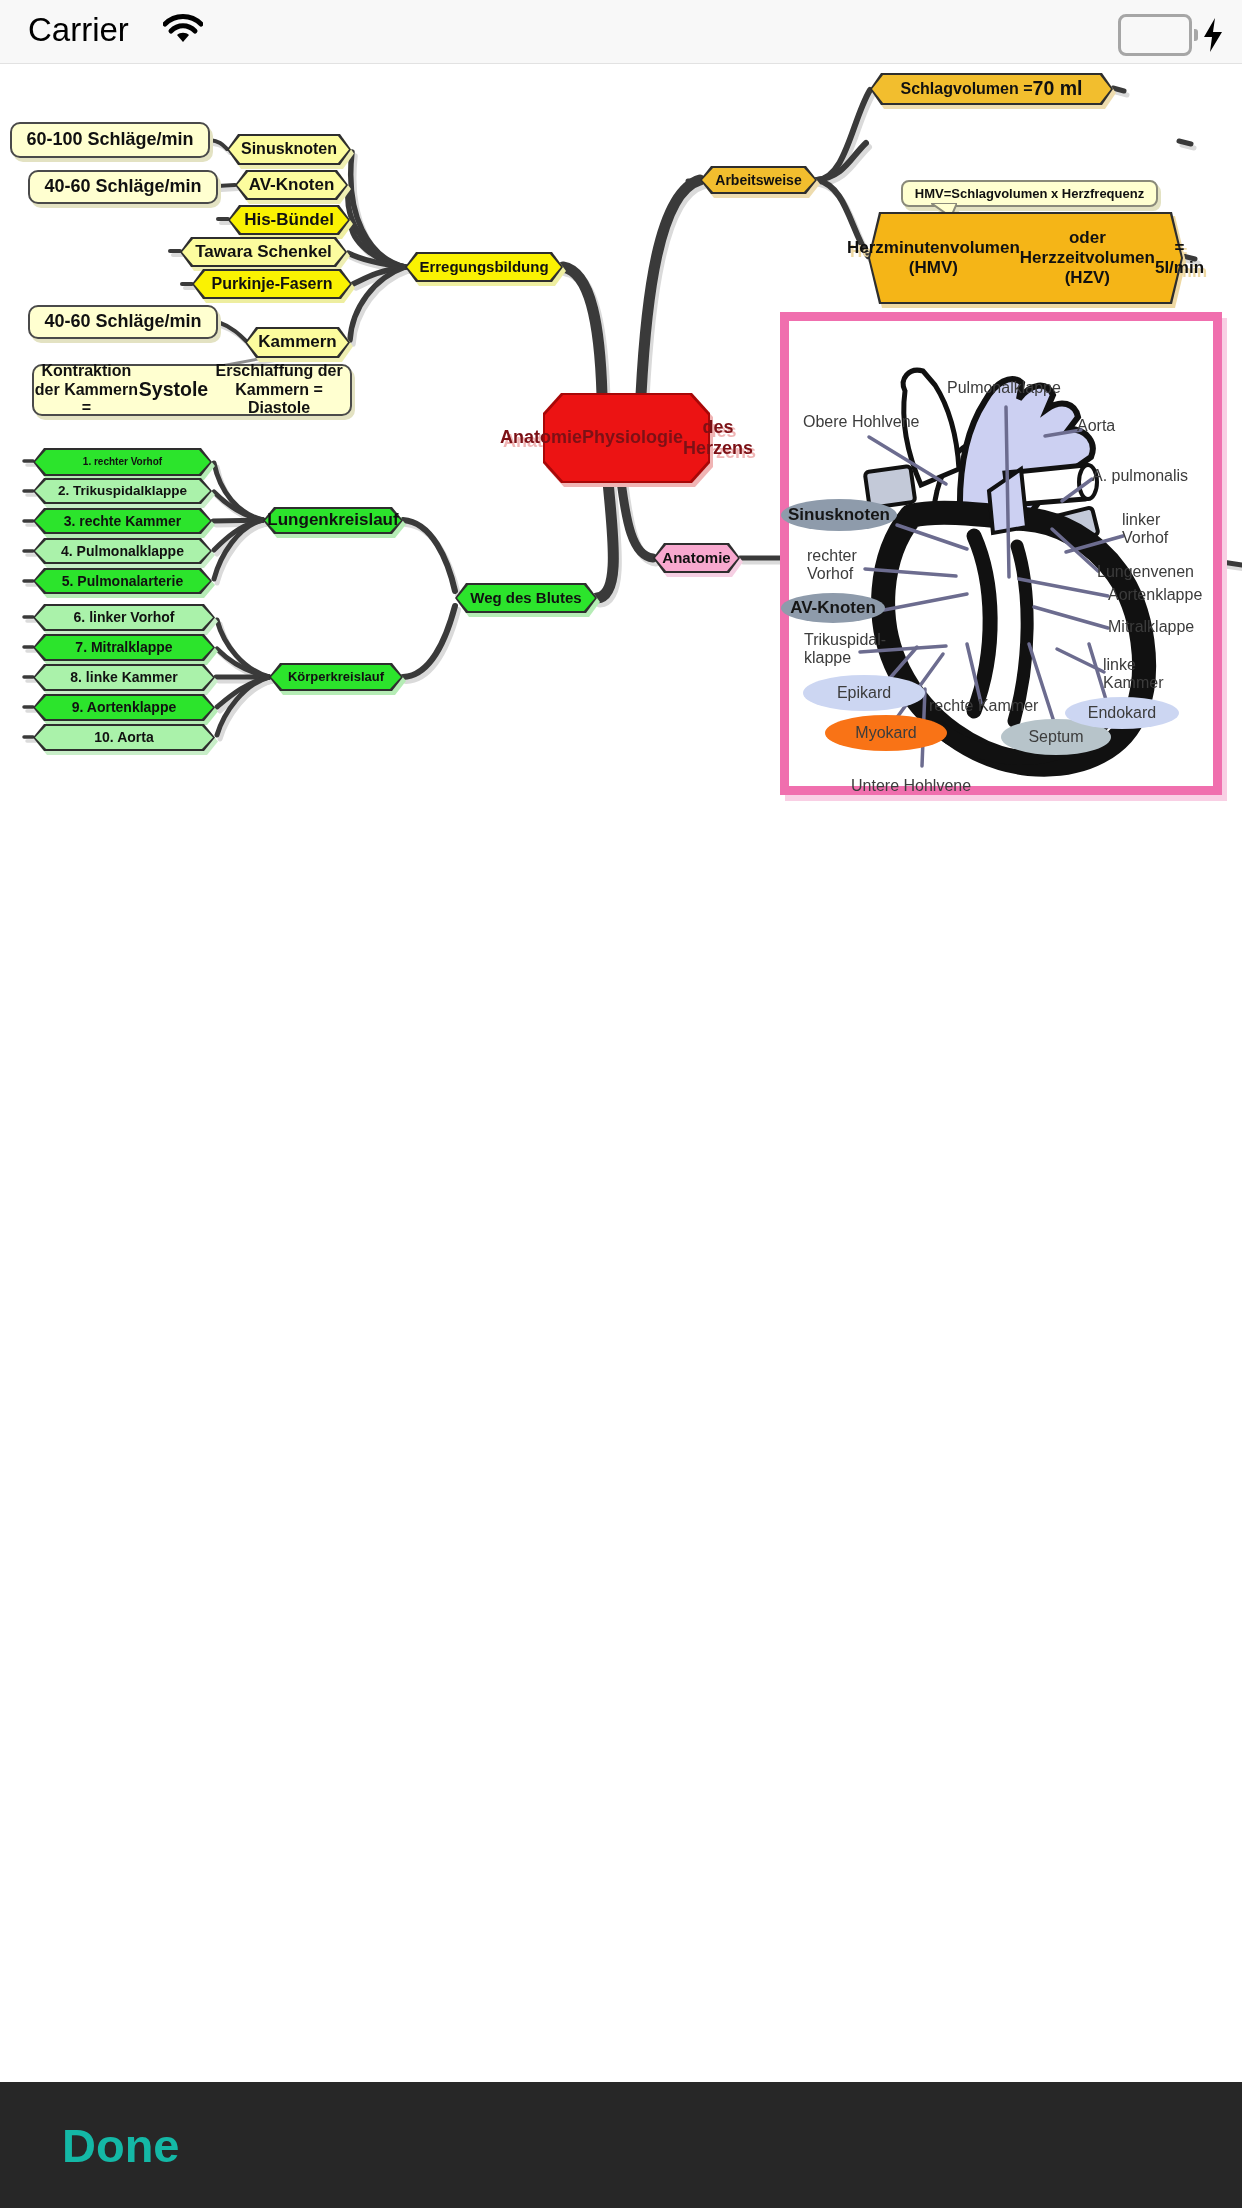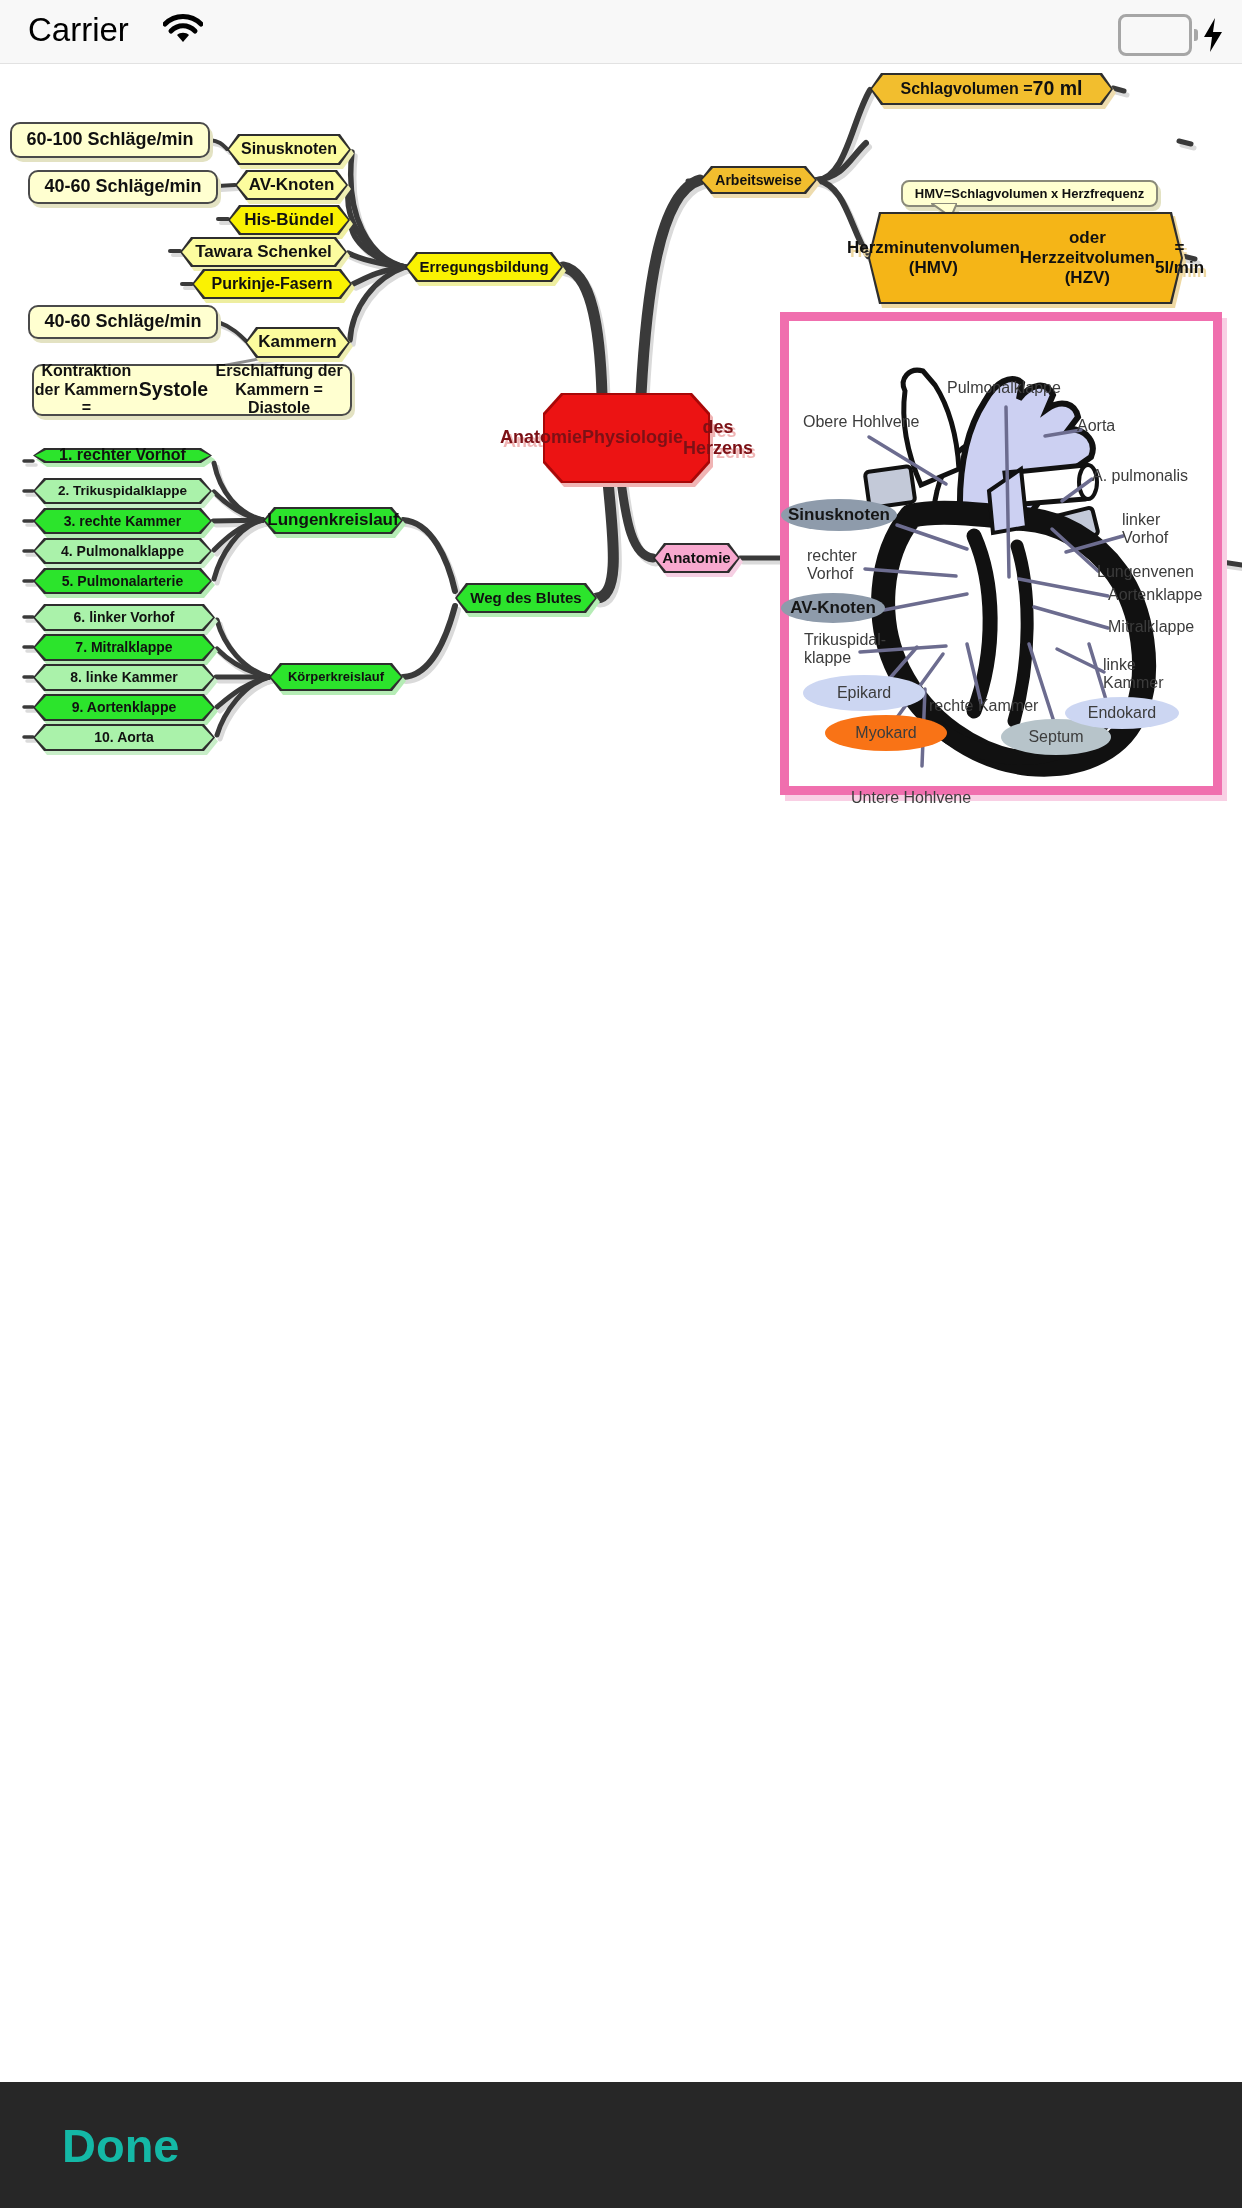--- a/index.html
+++ b/index.html
@@ -229,21 +229,21 @@
         <span>Erschlaffung der Kammern = Diastole</span>
       </div>
     </div>
     <div class="node" style="left: 405px; top: 252px; width: 158px; height: 30px; font-size: 15px; filter: drop-shadow(rgb(238, 238, 160) 3px 4px 0px);">
       <div class="hexb clip-hex" style="background: rgb(46, 46, 46);"></div>
       <div class="hexf clip-hex" style="background: rgb(250, 242, 2);"></div>
       <div class="lbl">
         <span>Erregungsbildung</span>
       </div>
     </div>
-    <div class="node" style="left: 33px; top: 448px; width: 179px; height: 15px; font-size: 16px; filter: drop-shadow(rgb(181, 236, 181) 3px 4px 0px);">
+    <div class="node" style="left: 33px; top: 448px; width: 179px; height: 28px; font-size: 10px; filter: drop-shadow(rgb(181, 236, 181) 3px 4px 0px);">
       <div class="hexb clip-hex" style="background: rgb(46, 46, 46);"></div>
       <div class="hexf clip-hex" style="background: rgb(44, 228, 44);"></div>
       <div class="lbl">
         <span>1. rechter Vorhof</span>
       </div>
     </div>
     <div class="node" style="left: 33px; top: 478px; width: 179px; height: 26px; font-size: 13.5px; filter: drop-shadow(rgb(200, 238, 200) 3px 4px 0px);">
       <div class="hexb clip-hex" style="background: rgb(46, 46, 46);"></div>
       <div class="hexf clip-hex" style="background: rgb(170, 242, 170);"></div>
       <div class="lbl">
@@ -444,18 +444,18 @@
     <div class="dlab pill" style="left: 36px; top: 394px; width: 122px; height: 36px; background: #f97316;">
       <span>Myokard</span>
     </div>
     <div class="dlab" style="left: 140px; top: 376px;"><span>rechte Kammer</span></div>
     <div class="dlab pill" style="left: 212px; top: 398px; width: 110px; height: 36px; background: rgb(183, 196, 202);">
       <span>Septum</span>
     </div>
     <div class="dlab pill" style="left: 276px; top: 376px; width: 114px; height: 32px; background: rgb(204, 214, 242);">
       <span>Endokard</span>
     </div>
-    <div class="dlab" style="left: 62px; top: 468px;"><span>Untere Hohlvene</span></div>
+    <div class="dlab" style="left: 62px; top: 456px;"><span>Untere Hohlvene</span></div>
   </div>
 
 <div id="donebar" style="background: rgb(39, 39, 39);">
   <button id="donebtn" style="color: #14b8a6; text-align: center;">Done</button>
 </div>
 
 </body></html>

